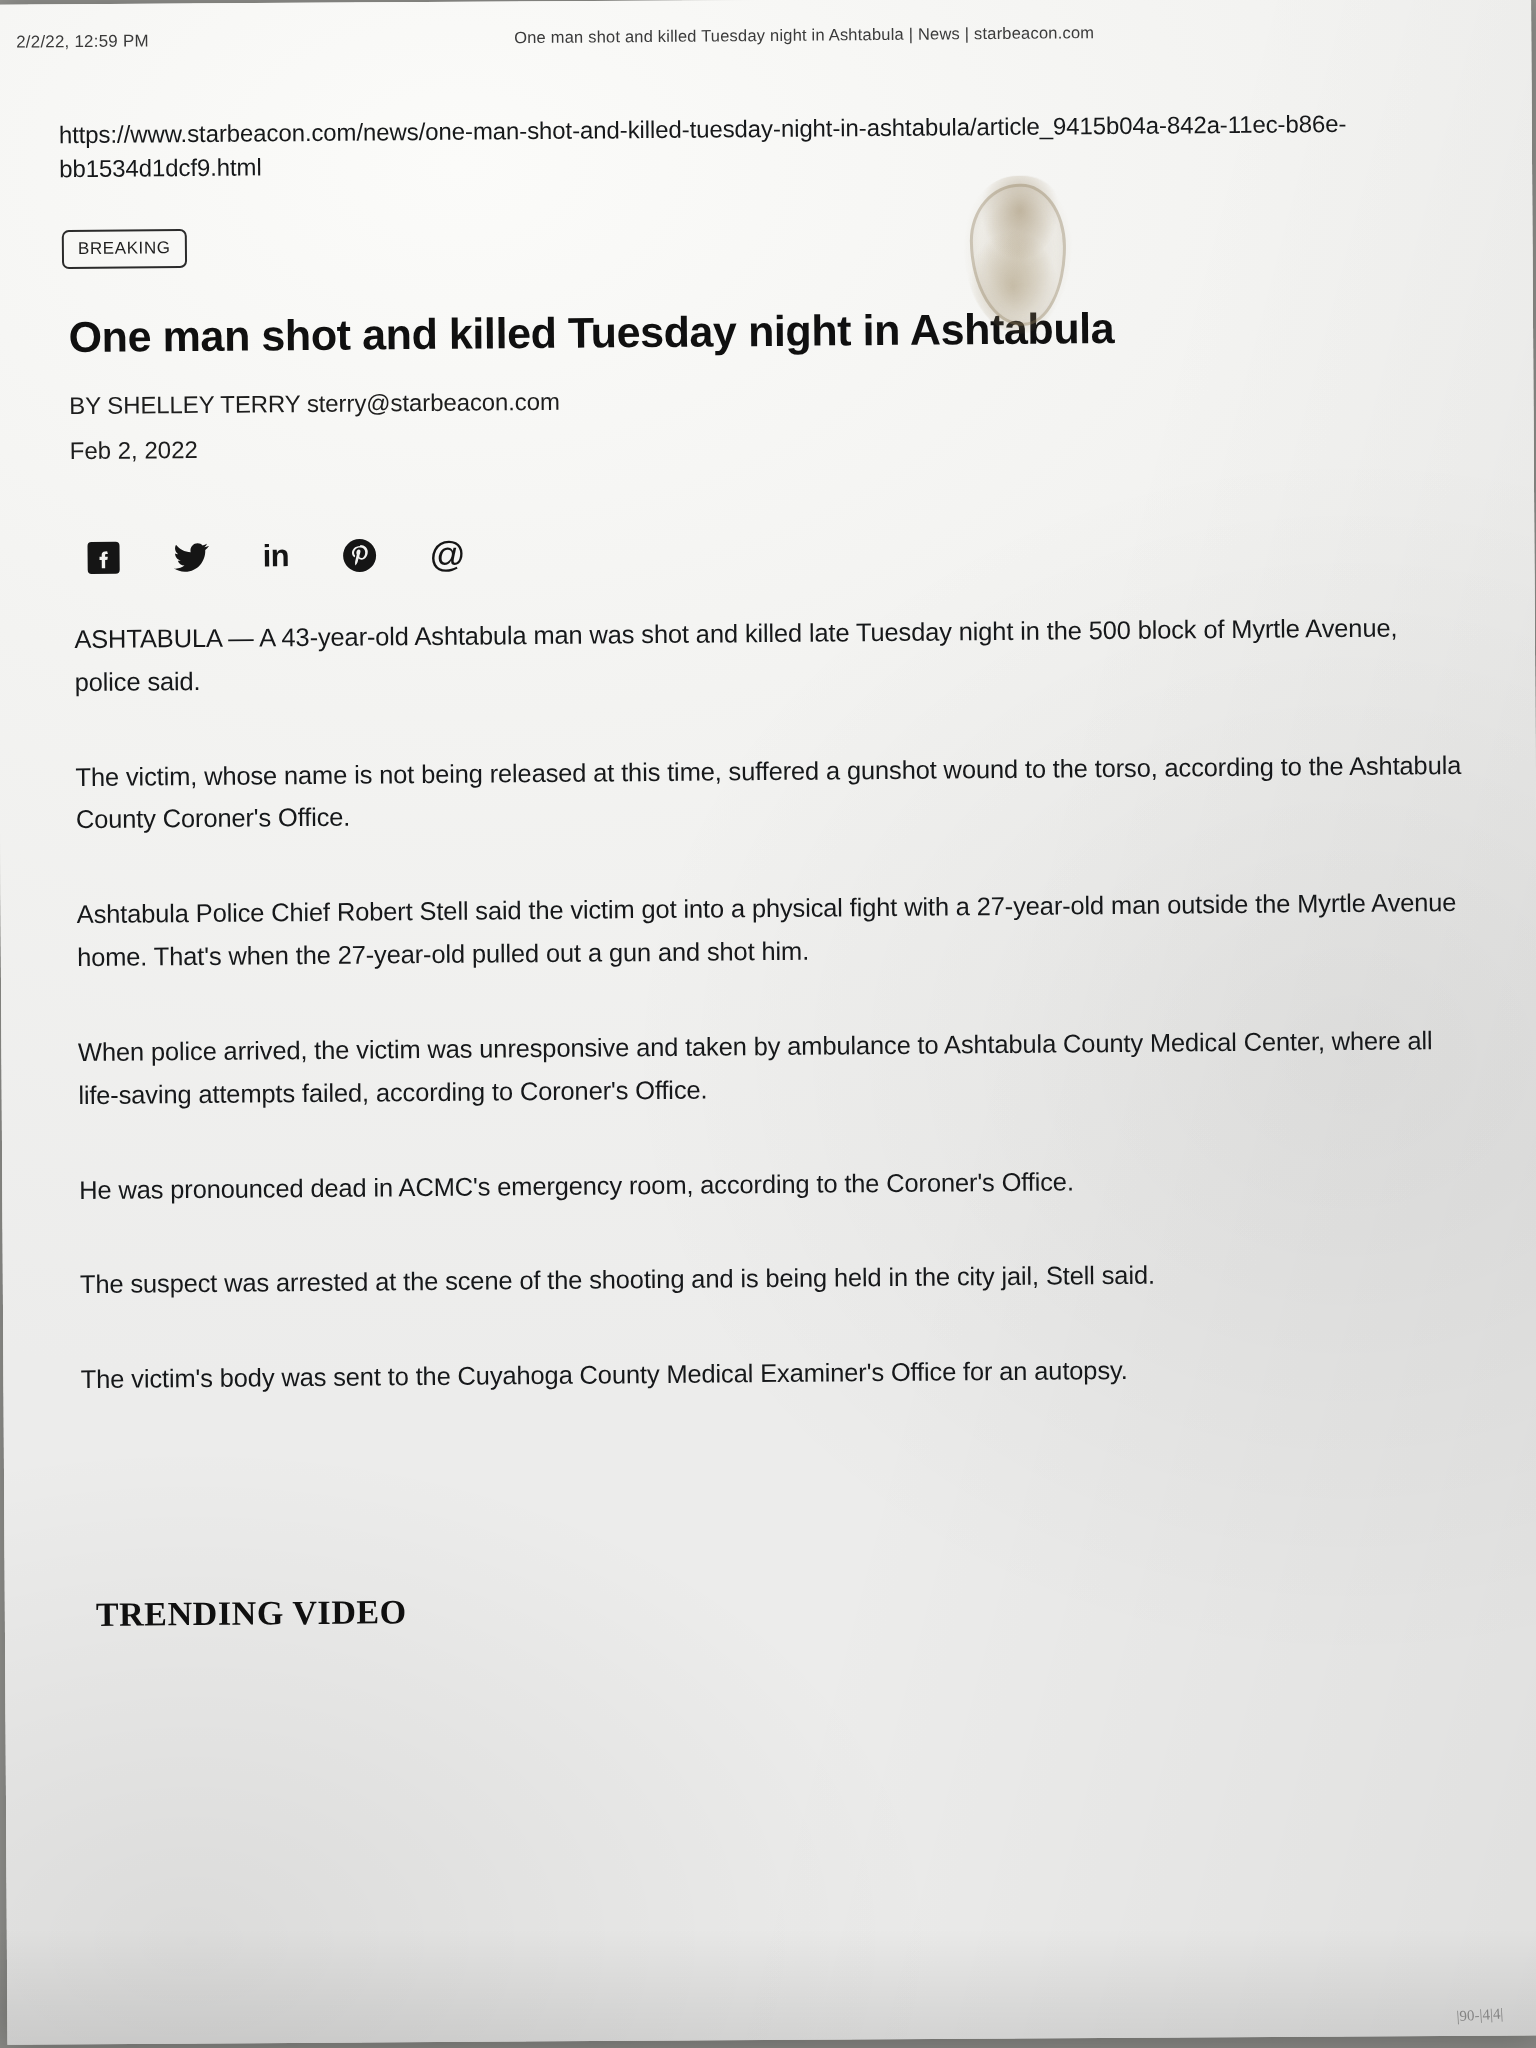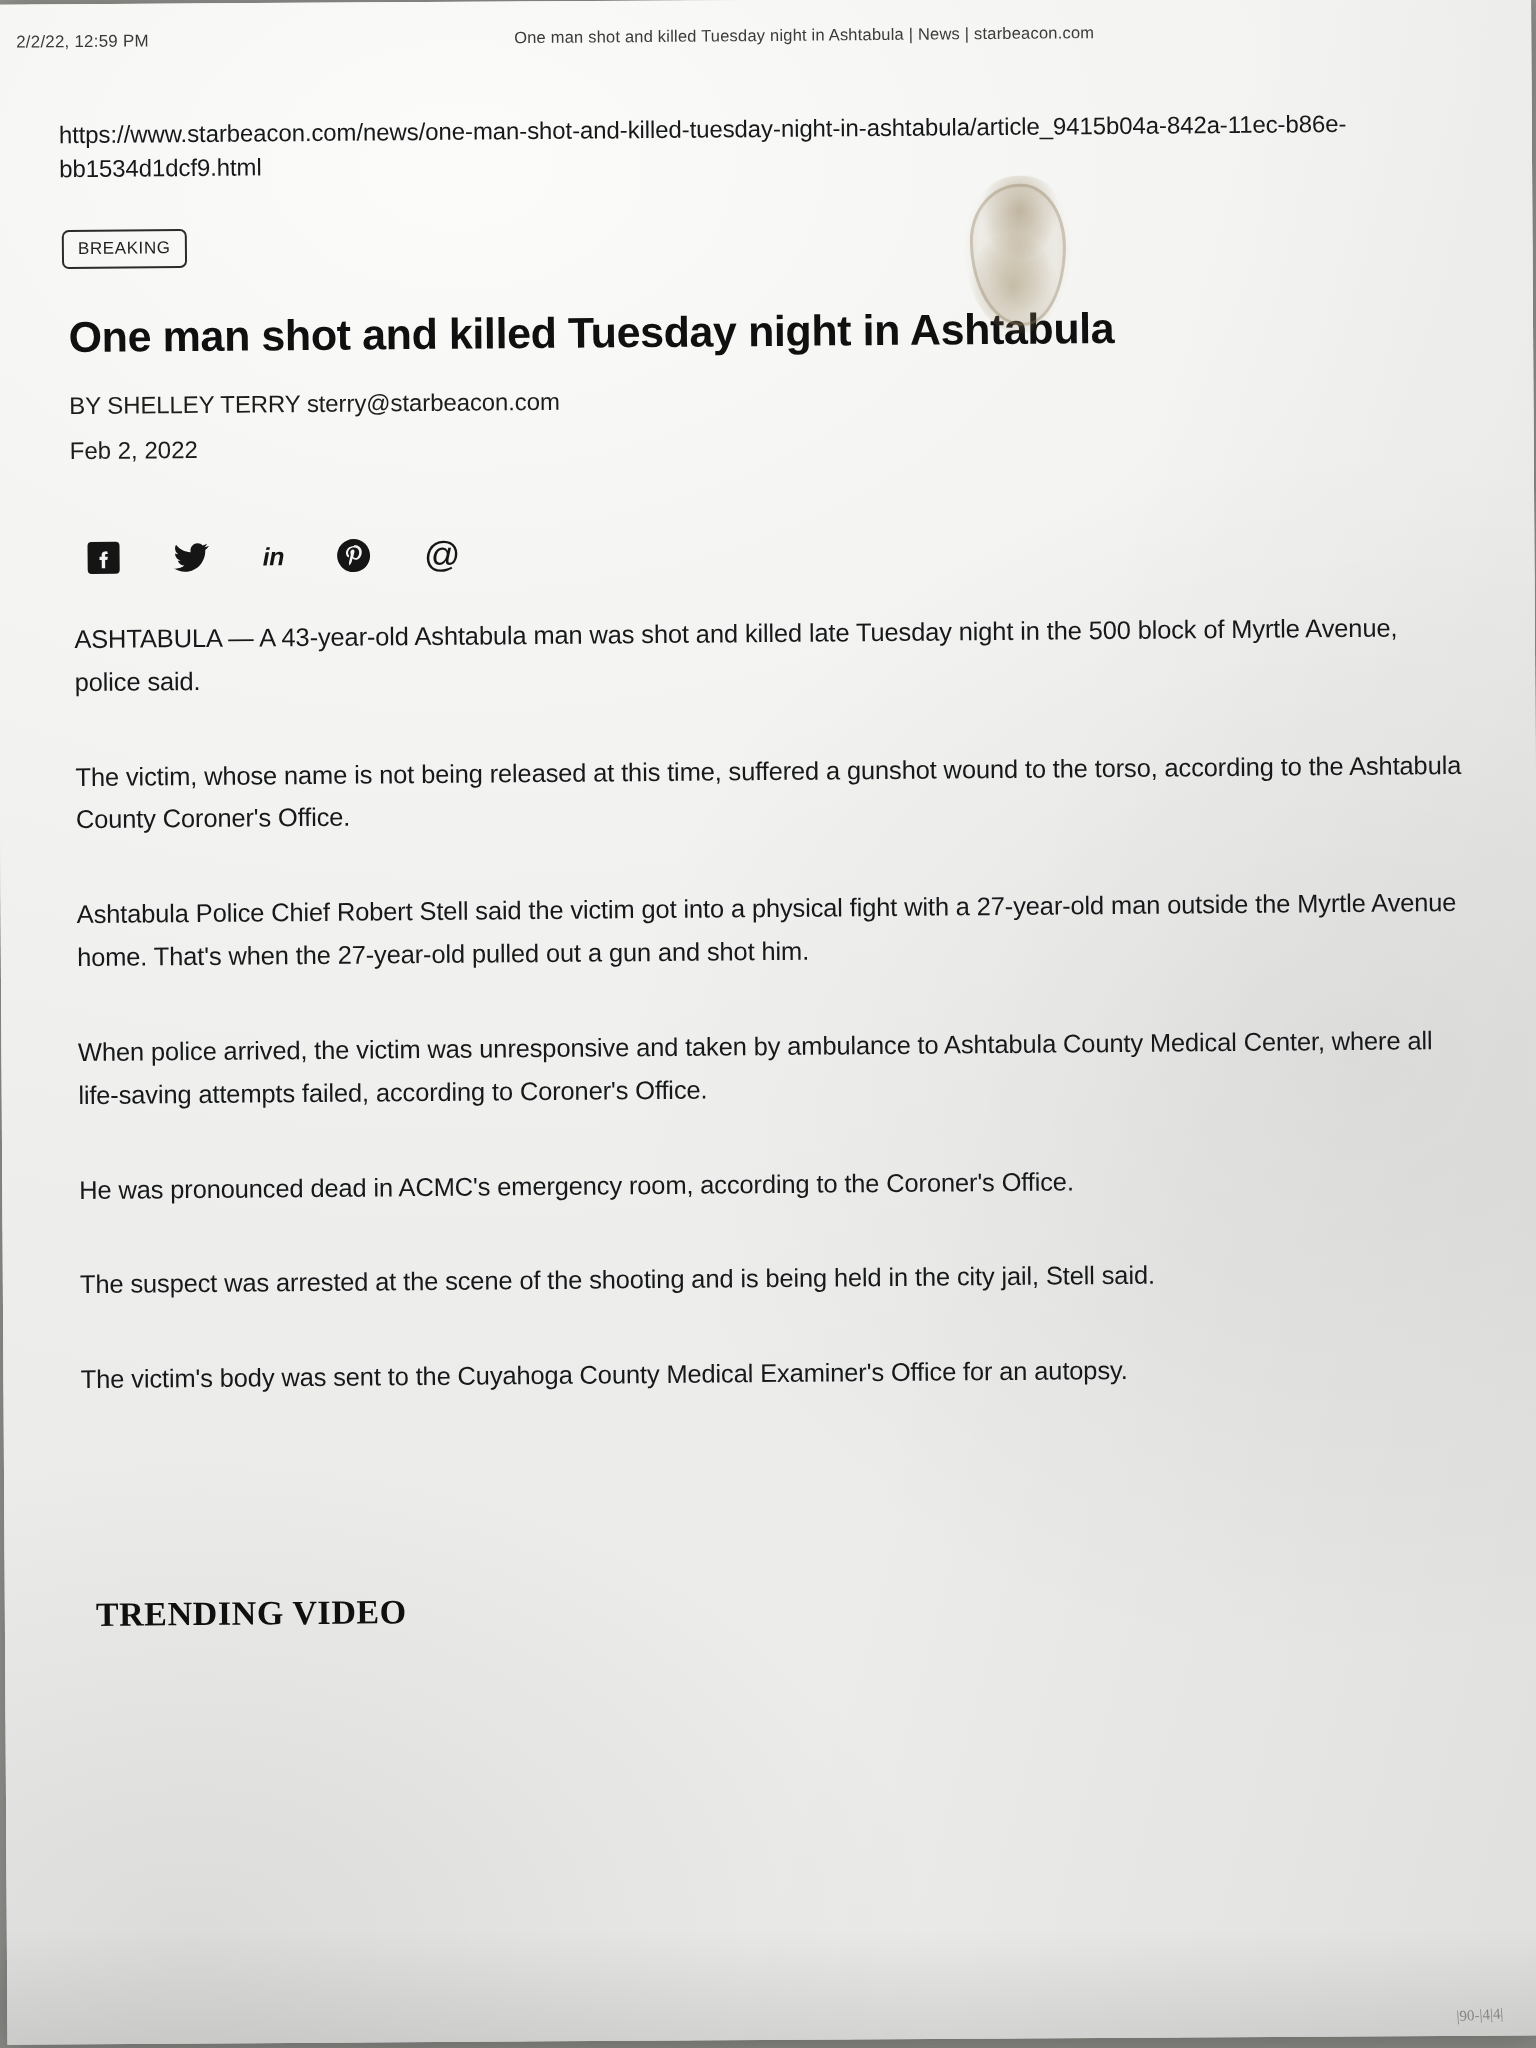--- a/index.html
+++ b/index.html
@@ -120,23 +120,22 @@
     position: absolute;
     left: 88px; top: 534px;
     display: flex;
     align-items: center;
     gap: 52px;
   }
   .soc { color: #151515; display: flex; align-items: center; justify-content: center; }
   .soc svg { display: block; }
   .soc-at { font-size: 36px; line-height: 1; font-family: "Liberation Sans", sans-serif; }
   .soc-in {
-    font-size: 25px; font-weight: bold; letter-spacing: -0.5px;
+    font-size: 31px; font-weight: bold; letter-spacing: -0.5px;
     font-family: "Liberation Sans", sans-serif;
-    font-style: italic;
   }
 
   
   #article-body {
     position: absolute;
     left: 75px; top: 612px;
     width: 1390px;
   }
   #article-body p {
     margin: 0 0 52px 0;

